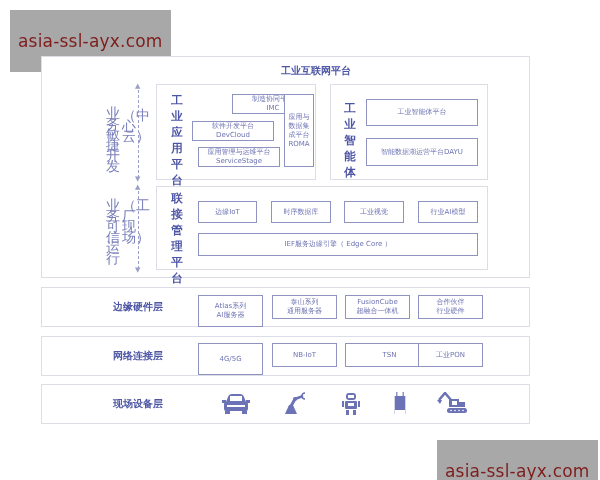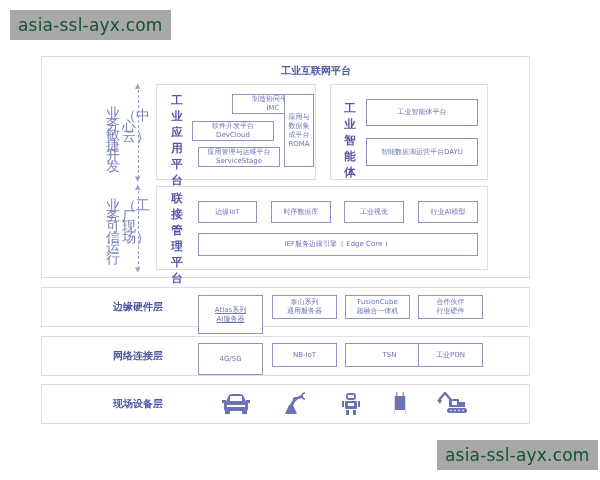--- a/index.html
+++ b/index.html
@@ -1,18 +1,18 @@
 <!DOCTYPE html>
 <html><head>
 <meta charset="utf-8">
 <style>
   * { box-sizing: border-box; margin: 0; padding: 0; }
   html, body { width: 600px; height: 480px; background: #ffffff; overflow: hidden; }
   body { position: relative; font-family: "DejaVu Sans", "Liberation Sans", sans-serif; color: #5a62a8; }
-  .watermark { position: absolute; background: #a8a8a8; color: #14532d; font-size: 17px; line-height: 30px; padding: 0 8px; font-family: "DejaVu Sans", sans-serif; letter-spacing: 0.2px; }
+  .watermark { position: absolute; background: #a8a8a8; color: #7f1d1d; font-size: 17px; line-height: 30px; padding: 16px 8px; font-family: "DejaVu Sans", sans-serif; letter-spacing: 0.2px; }
   .panel { position: absolute; border: 1px solid #dcdde6; background: #fff; }
   .box { position: absolute; border: 1px solid #8f93bf; background: #fff; display: flex; align-items: center; justify-content: center; text-align: center; font-size: 7px; line-height: 9px; color: #6d73b3; }
   .vtitle { position: absolute; font-size: 11.5px; font-weight: bold; color: #4d56a5; width: 14px; line-height: 16px; text-align: center; word-break: break-all; }
   .side { position: absolute; font-size: 14px; color: #7a80ba; width: 10px; line-height: 10.5px; text-align: center; word-break: break-all; }
   .dash { position: absolute; border-left: 1px dashed #9aa0c8; width: 0; }
   .arrow { position: absolute; font-size: 7px; color: #9aa0c8; line-height: 7px; }
   .layer-label { position: absolute; font-size: 10px; font-weight: bold; color: #4d56a5; }
   .main-title { position: absolute; font-size: 10px; font-weight: bold; color: #4d56a5; }
   .icon { position: absolute; }
 </style>
@@ -75,21 +75,21 @@
 <div class="panel" style="left:156px; top:186px; width:332px; height:84px;"></div>
 <div class="vtitle" style="left:170px; top:190px;">联接管理平台</div>
 <div class="box" style="left:198px; top:201px; width:59px; height:22px;">边缘IoT</div>
 <div class="box" style="left:271px; top:201px; width:60px; height:22px;">时序数据库</div>
 <div class="box" style="left:344px; top:201px; width:60px; height:22px;">工业视觉</div>
 <div class="box" style="left:418px; top:201px; width:60px; height:22px;">行业AI模型</div>
 <div class="box" style="left:198px; top:233px; width:280px; height:23px;">IEF服务边缘引擎（ Edge Core ）</div>
 
 <div class="panel" style="left:41px; top:287px; width:489px; height:40px;"></div>
 <div class="layer-label" style="left:113px; top:300px;">边缘硬件层</div>
-<div class="box" style="left:198px; top:295px; width:65px; height:39px;text-decoration:underline;">
+<div class="box" style="left:198px; top:295px; width:65px; height:32px;">
   <div>
       <div>Atlas系列</div>
       <div>AI服务器</div>
     </div>
 </div>
 <div class="box" style="left:272px; top:295px; width:65px; height:24px;">
   <div>
       <div>泰山系列</div>
       <div>通用服务器</div>
     </div>

